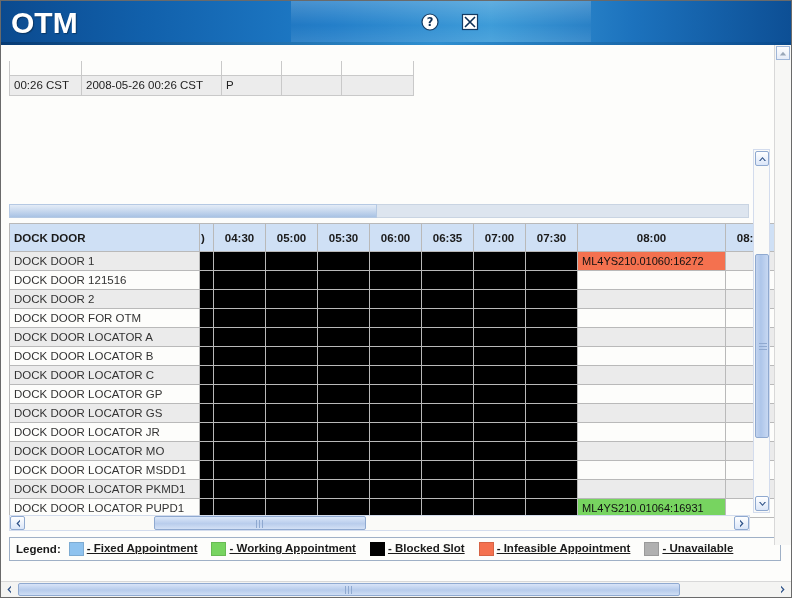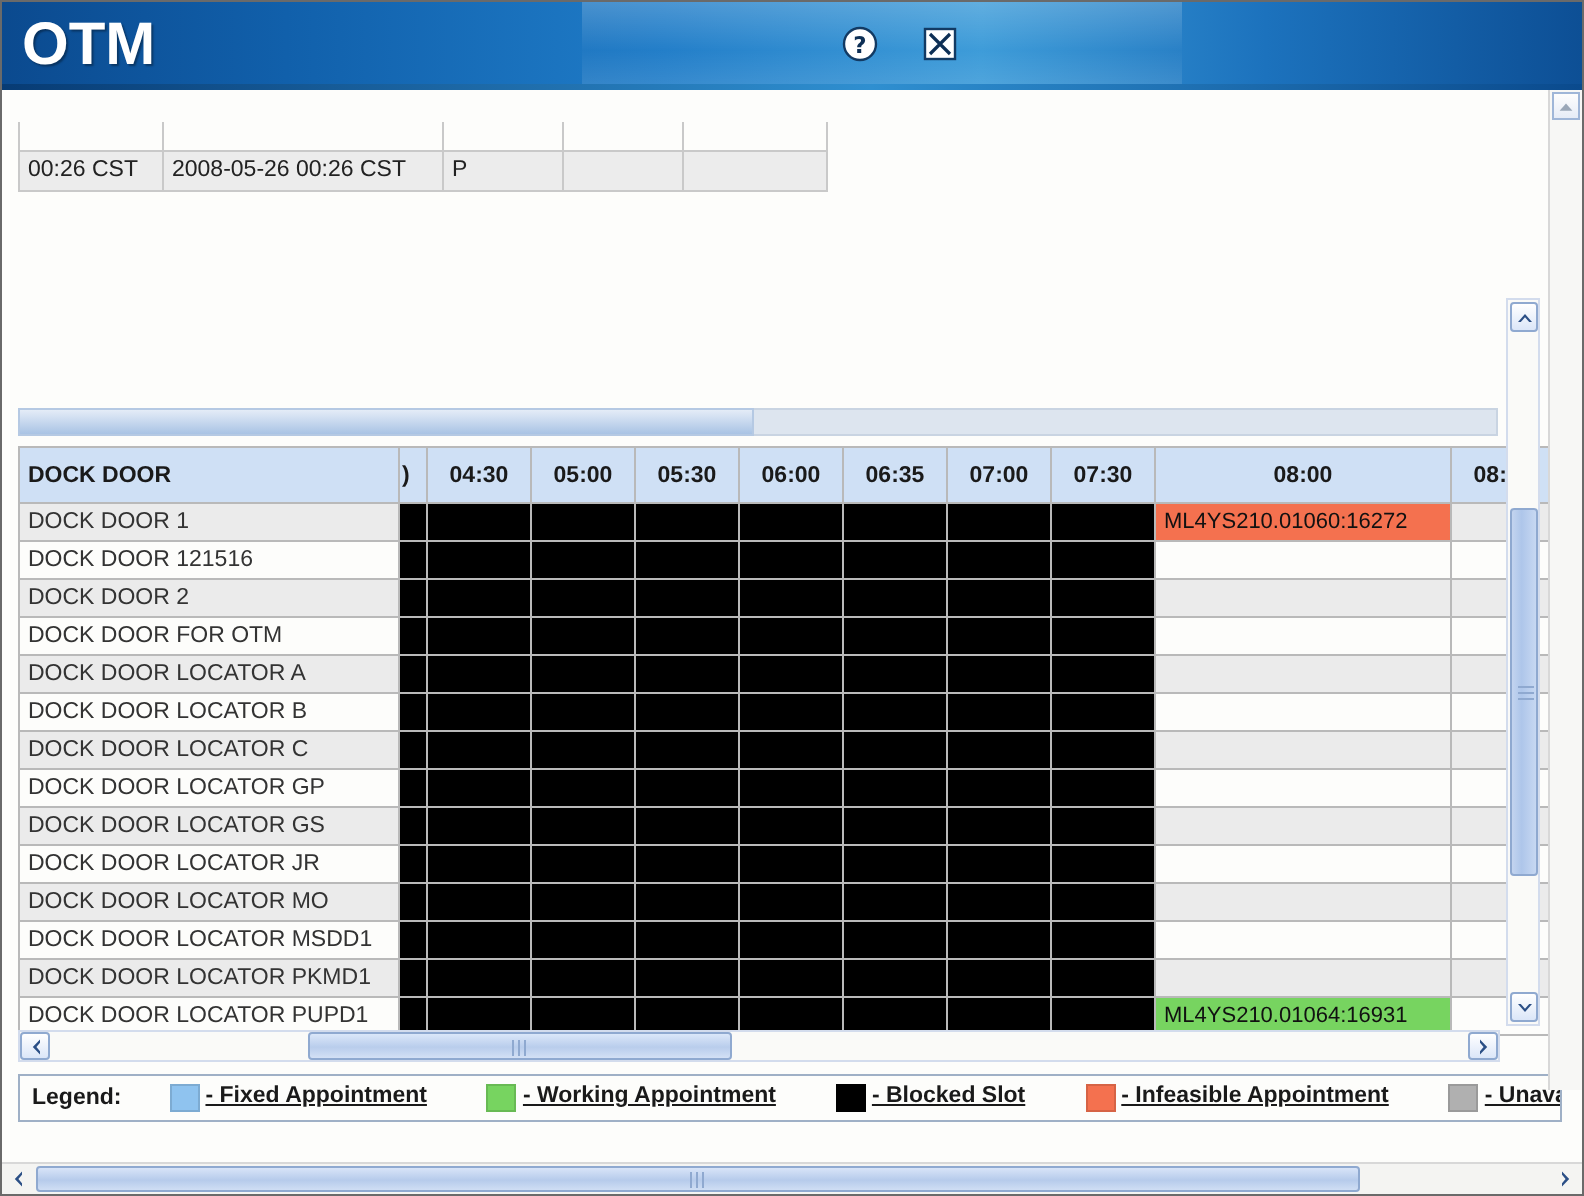--- a/index.html
+++ b/index.html
@@ -279,21 +279,20 @@
     width: 772px; height: 24px;
     box-sizing: border-box;
     border: 1px solid #9fb0c6;
     background: #fdfdfb;
     display: flex; align-items: center;
     padding: 0 6px;
     font-size: 11.5px; font-weight: bold;
     color: #1a1a1a;
     overflow: hidden;
     white-space: nowrap;
-    gap: 16px;
   }
   .legend .lg-label { margin-right: 8px; }
   .legend .sw {
     display: inline-block;
     width: 15px; height: 14px;
     vertical-align: middle;
     margin-right: 2px;
     border: 1px solid rgba(0,0,0,0.12);
     box-sizing: border-box;
   }

